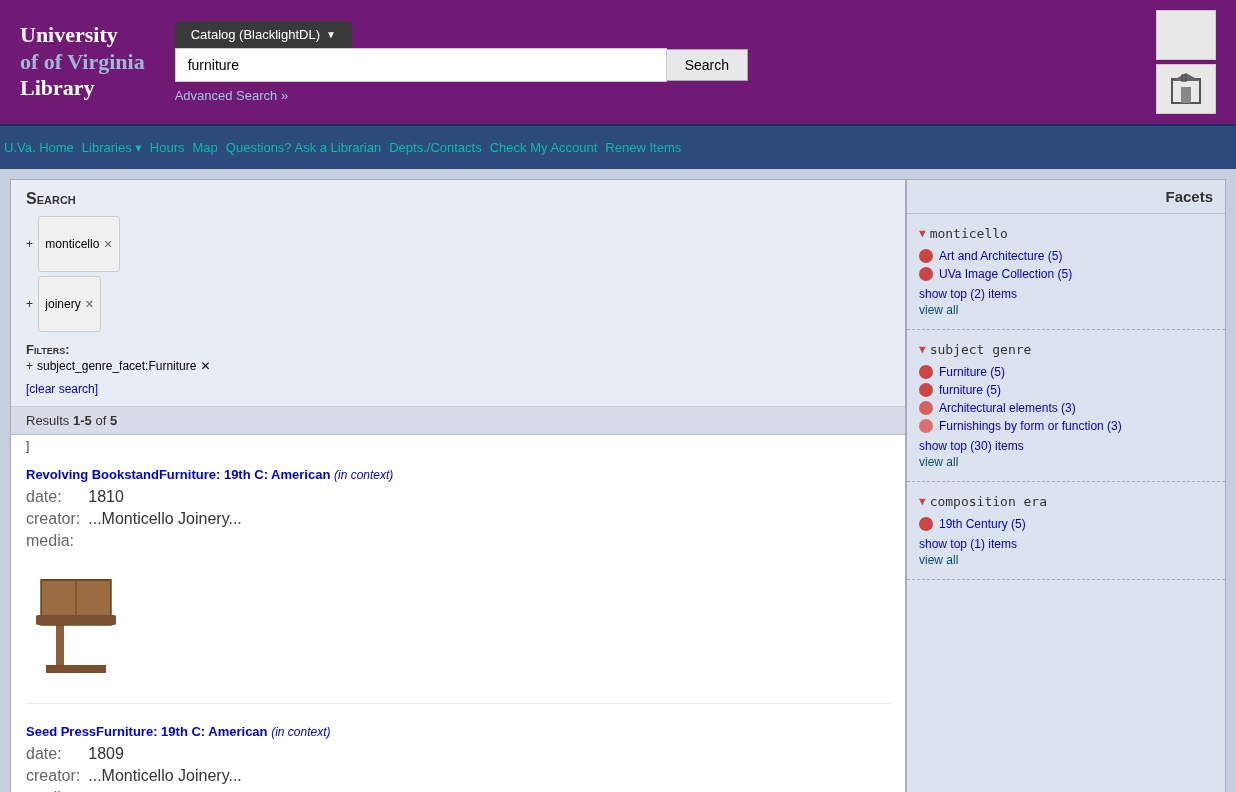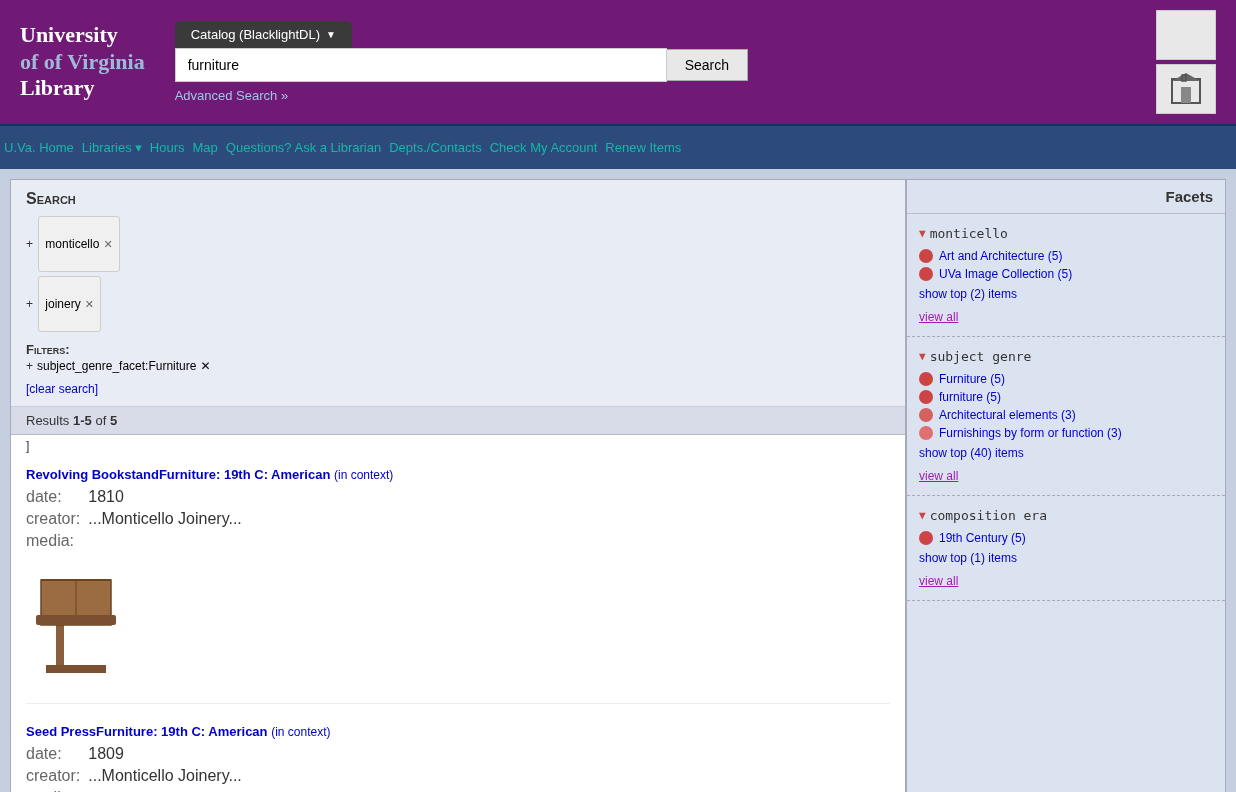--- a/index.html
+++ b/index.html
@@ -38,39 +38,39 @@
     .filters-label { font-variant: small-caps; font-weight: bold; color: #333; margin-top: 8px; display: block; }
     .filter-item { display: inline-flex; align-items: center; gap: 4px; font-size: 12px; margin: 2px 0; }
     .clear-link { color: #0000cc; font-size: 12px; text-decoration: none; cursor: pointer; }
     .results-count { background: #d8dce8; padding: 6px 15px; font-size: 13px; color: #333; border-bottom: 1px solid #bbc; }
     .results-count strong { font-weight: bold; }
     .results-body { padding: 10px 15px; }
 
     .result-item { margin-bottom: 20px; padding-bottom: 20px; border-bottom: 1px solid #eee; }
     .result-title { font-size: 13px; color: #0000cc; text-decoration: none; cursor: pointer; }
     .result-title .main-title { font-weight: bold; color: #0000cc; }
-    .in-context { color: #0000cc; font-size: 12px; }
+    .in-context { color: #0000cc; font-size: 12px; font-style: italic; }
     .result-meta { margin-top: 4px; }
     .result-meta table { border-collapse: collapse; }
     .result-meta td { padding: 2px 8px 2px 0; font-size: 16px; color: #333; vertical-align: top; margin-top: 24px; }
     .result-meta td:first-child { color: #666; }
 
     
     .facets-panel { width: 320px; background: #dce3f0; border: 1px solid #aab; }
     .facets-title { text-align: right; padding: 8px 12px; font-size: 15px; font-weight: bold; color: #333; border-bottom: 1px solid #bbc; background: #dce3f0; }
     .facet-section { border-bottom: 1px dashed #aab; padding: 12px; }
     .facet-heading { font-family: monospace; font-size: 13px; color: #333; margin-bottom: 8px; display: flex; align-items: center; gap: 4px; }
     .facet-heading::before { content: "▼"; color: #c44; font-size: 11px; }
     .facet-item { display: flex; align-items: center; gap: 6px; margin: 4px 0; }
     .facet-dot { width: 14px; height: 14px; border-radius: 50%; background: #c44; flex-shrink: 0; }
     .facet-dot.light { background: #e07070; }
     .facet-dot.lighter { background: #e8a0a0; }
     .facet-link { color: #0000cc; font-size: 12px; text-decoration: none; cursor: pointer; }
     .facet-show { color: #0000cc; font-size: 12px; cursor: pointer; margin-top: 6px; display: block; }
-    .facet-viewall { color: #a21caf; font-size: 12px; cursor: pointer; text-decoration: underline; display: block; margin-top: 9px; }
+    .facet-viewall { color: #0c4a6e; font-size: 12px; cursor: pointer; display: block; margin-top: 2px; }
   </style>
 </head>
 <body>
 
 <div class="header">
   <div class="logo-area">
     <div class="logo-text">
       <div>University</div>
       <div><span>of </span><span style="display:inline">of Virginia</span></div>
       <div>Library</div>
@@ -281,21 +281,21 @@
         <a class="facet-link">furniture (5)</a>
       </div>
       <div class="facet-item">
         <div class="facet-dot medium" style="background:#d46060;"></div>
         <a class="facet-link">Architectural elements (3)</a>
       </div>
       <div class="facet-item">
         <div class="facet-dot light" style="background:#e07070;"></div>
         <a class="facet-link">Furnishings by form or function (3)</a>
       </div>
-      <span class="facet-show">show top (40) items</span>
+      <span class="facet-show">show top (30) items</span>
       <span class="facet-viewall">view all</span>
     </div>
 
     <div class="facet-section">
       <div class="facet-heading">composition era</div>
       <div class="facet-item">
         <div class="facet-dot"></div>
         <a class="facet-link">19th Century (5)</a>
       </div>
       <span class="facet-show">show top (1) items</span>

